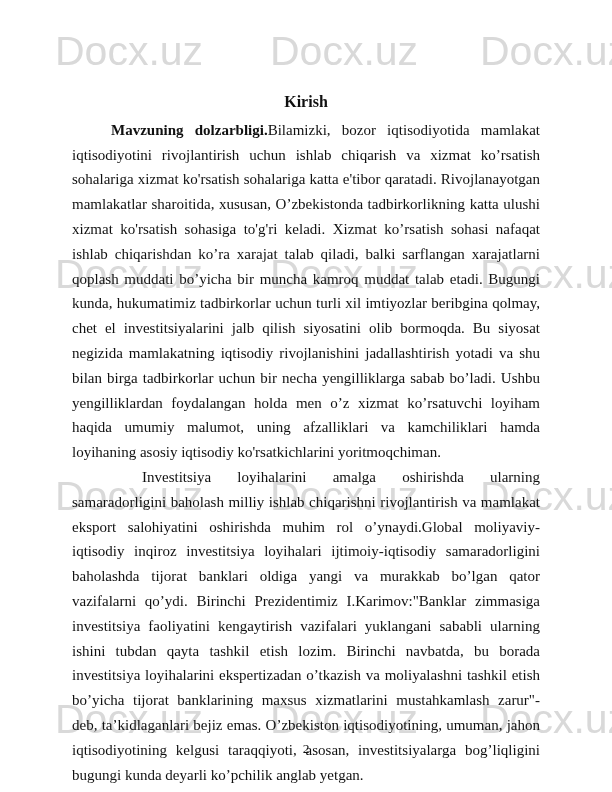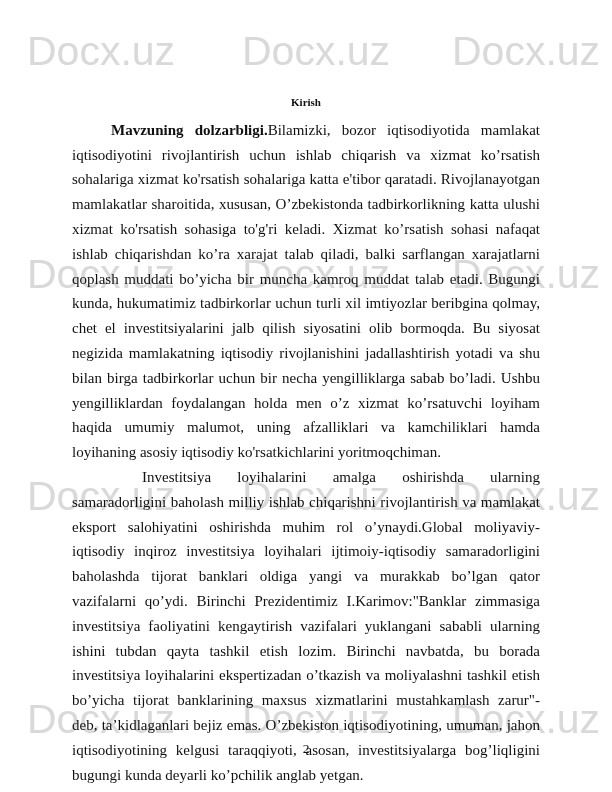--- a/index.html
+++ b/index.html
@@ -6,21 +6,21 @@
   .page {
     position: relative;
     width: 612px;
     height: 792px;
     background: #ffffff;
     overflow: hidden;
     font-family: "Liberation Serif", "DejaVu Serif", serif;
     color: #101010;
   }
   
-  .wm-layer { position: absolute; inset: 0; z-index: 0; }
+  .wm-layer { position: absolute; inset: 0; z-index: 0; margin-left: 28px; }
   .wm {
     position: absolute;
     font-family: "Liberation Sans", "DejaVu Sans", sans-serif;
     font-size: 41px;
     line-height: 41px;
     color: #d9d9d9;
     white-space: nowrap;
     user-select: none;
   }
   .r1 { top: 31px; }
@@ -37,21 +37,21 @@
     left: 72px;
     top: 90px;
     width: 468px;
     z-index: 1;
     font-size: 15px;
     line-height: 24.8px;
   }
   .title {
     margin: 0 0 3px 0;
     text-align: center;
-    font-size: 11px;
+    font-size: 16px;
     font-weight: bold;
   }
   .para {
     margin: 0;
     text-align: justify;
     text-justify: inter-word;
     hyphens: none;
     -webkit-hyphens: none;
   }
   .para-lead { font-weight: bold; margin-left: 39px; }

